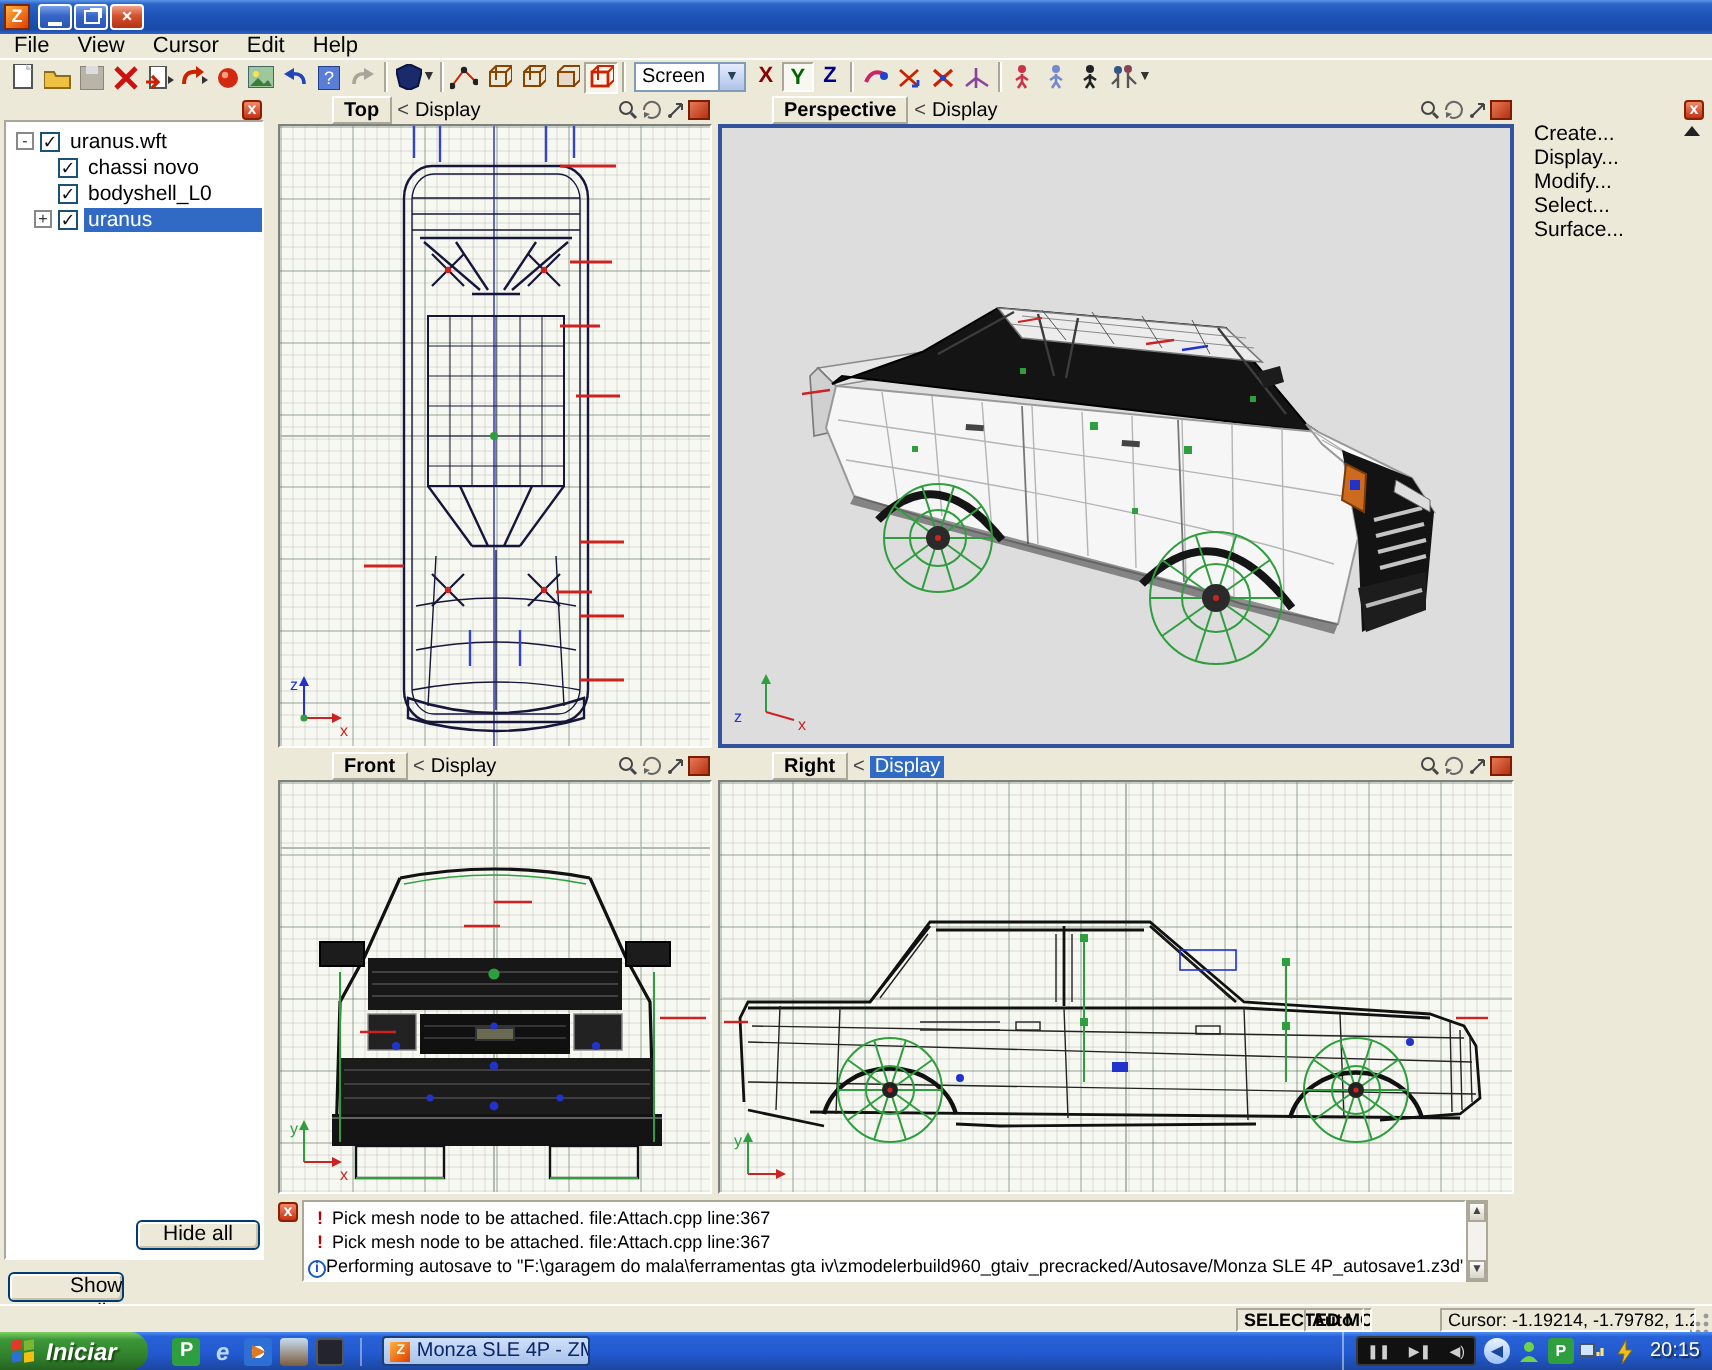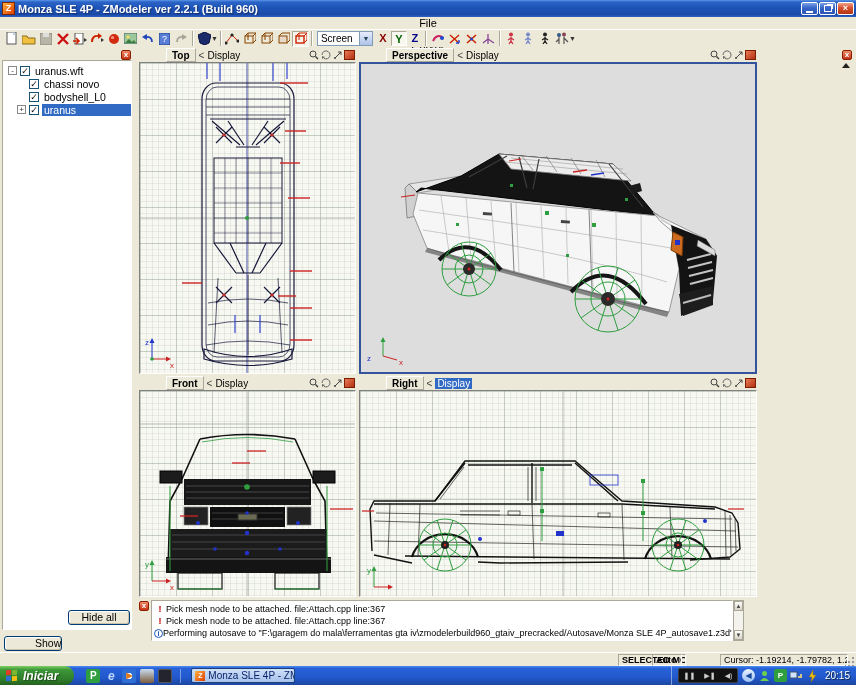--- a/index.html
+++ b/index.html
@@ -11,21 +11,21 @@
   .titlebar{left:0;top:0;width:856px;height:17px;background:linear-gradient(180deg,#5a96e8 0%,#2b63c6 12%,#1e54b8 45%,#1a4aa8 86%,#2f63c4 100%);display:flex;align-items:center;padding:0 2px;}
   .app-icon{width:13px;height:13px;background:linear-gradient(135deg,#ffb23e,#e03c00);border:1px solid #7a2800;color:#fff;font-weight:bold;font-size:9px;line-height:11px;text-align:center;margin-right:3px;}
   .title-text{color:#fff;font-weight:bold;font-size:11px;text-shadow:1px 1px 1px #10306e;flex:1;white-space:nowrap;overflow:hidden;}
   .winbtn{width:17px;height:13px;border:1px solid #fff;border-radius:2px;margin-left:1px;display:flex;align-items:center;justify-content:center;color:#fff;font-size:9px;line-height:9px;}
   .winbtn.blue{background:linear-gradient(180deg,#7aa1e6,#3665c8 45%,#2a55b4);}
   .winbtn.red{background:linear-gradient(180deg,#f1a088,#d6512e 45%,#b33312);font-weight:bold;}
   .min-glyph{width:7px;height:2px;background:#fff;margin-top:6px;}
   .rest-glyph{width:8px;height:7px;border:1px solid #fff;box-shadow:2px -2px 0 -1px #fff;}
 
   
-  .menubar{left:0;top:17px;width:856px;height:12px;background:#ece9d8;display:flex;align-items:center;font-size:11px;flex-direction:column;}
+  .menubar{left:0;top:17px;width:856px;height:12px;background:#ece9d8;display:flex;align-items:center;font-size:11px;}
   .menu-item{padding:0 7px;height:12px;line-height:12px;}
   .toolbar{left:0;top:29px;width:856px;height:18px;background:#ece9d8;border-top:1px solid #fff;display:flex;align-items:center;padding-left:3px;}
   .tbtn{width:17px;height:16px;display:flex;align-items:center;justify-content:center;border:1px solid transparent;}
   .tbtn.pressed{border-color:#aca899 #fff #fff #aca899;background:#f7f5ea;}
   .tsep{width:2px;height:15px;border-left:1px solid #aca899;border-right:1px solid #fff;margin:0 2px;}
   .caret{font-size:7px;color:#333;margin-left:-2px;}
   .combo{width:56px;height:15px;background:#fff;border:1px solid #7f9db9;display:flex;align-items:center;font-size:10px;padding-left:3px;position:relative;margin:0 2px;}
   .combo .drop{position:absolute;right:0;top:0;width:13px;height:13px;background:linear-gradient(#e6ecfd,#aec3e8);border-left:1px solid #7f9db9;font-size:7px;text-align:center;line-height:13px;color:#245;}
   .axis-btn{width:16px;height:15px;font-weight:bold;font-size:11px;text-align:center;line-height:15px;}
   .axis-x{color:#8b0000;}
@@ -102,21 +102,20 @@
   .media-widget{width:60px;height:15px;background:#111;border:1px solid #3a3a3a;border-radius:2px;display:flex;align-items:center;justify-content:space-around;color:#cfcfcf;font-size:7px;}
   .tray-ic{width:13px;height:13px;margin-left:3px;display:flex;align-items:center;justify-content:center;font-size:9px;color:#fff;}
   .clock{color:#fff;font-size:10px;margin:0 6px 0 6px;text-shadow:1px 1px 1px #123;}
   .chev{width:13px;height:13px;border-radius:50%;background:linear-gradient(#eaf2ff,#9cc0f4);color:#17489c;font-size:8px;line-height:13px;text-align:center;margin-left:4px;}
 </style>
 </head>
 <body>
 
 <div class="abs titlebar">
   <div class="app-icon">Z</div>
-  <div class="title-text">Monza SLE 4P - ZModeler ver 2.2.1 (Build 960)</div>
   <div class="winbtn blue">
       <div class="min-glyph"></div>
     </div>
   <div class="winbtn blue">
       <div class="rest-glyph"></div>
     </div>
   <div class="winbtn red">×</div>
 </div>
 
 <div class="abs menubar">
@@ -720,20 +719,27 @@
           <path d="M33,196 l-5,-2.5 v5 z" fill="#cc2222"></path>
         <text x="7" y="182" font-size="8" fill="#2f9e3f" font-family="Liberation Sans, sans-serif">y</text>
       </g>
     </svg>
   </div>
 </div>
 
 <div class="abs side-menu">
   <div class="close-x abs" style="right:4px;top:3px;">x</div>
   <div class="up-arrow abs" style="right:6px;top:16px;"></div>
+  <div style="padding-top:14px;">
+    <div class="sm-item">Create...</div>
+    <div class="sm-item">Display...</div>
+    <div class="sm-item">Modify...</div>
+    <div class="sm-item">Select...</div>
+    <div class="sm-item">Surface...</div>
+  </div>
 </div>
 
 <div class="close-x abs log-close">x</div>
 <div class="abs log-box">
   <div class="log-row">
     <span class="log-ic warn">!</span>
     <span>Pick mesh node to be attached. file:Attach.cpp line:367</span>
   </div>
   <div class="log-row">
     <span class="log-ic warn">!</span>

